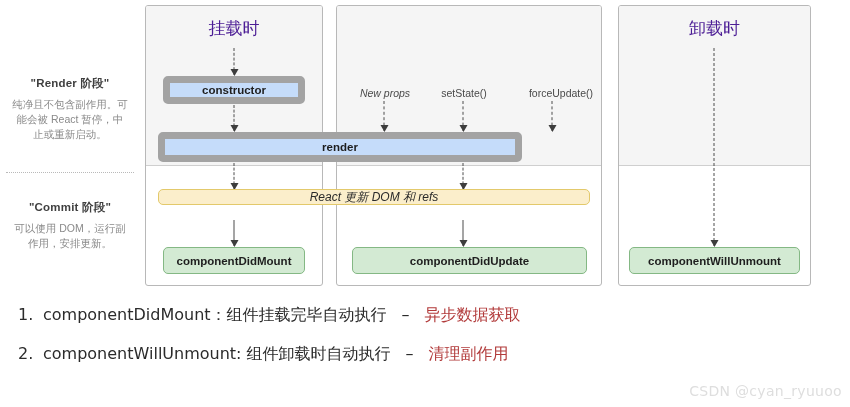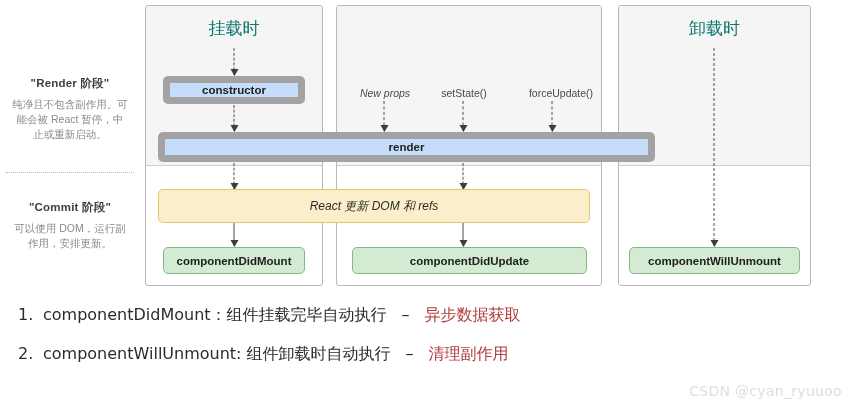--- a/index.html
+++ b/index.html
@@ -29,21 +29,21 @@
     position: absolute; top: 5px; height: 281px;
     border: 1px solid #b8b8b8; border-radius: 3px;
     background: #ffffff; overflow: hidden;
   }
   .panel .render-zone {
     position: absolute; left: 0; top: 0; right: 0; height: 160px;
     background: #f5f5f5; border-bottom: 1px solid #cfcfcf;
   }
   .panel-title {
     position: absolute; left: 0; right: 0; top: 11px;
-    text-align: center; font-size: 17px; color: #0f766e;
+    text-align: center; font-size: 17px; color: #4c1d95;
     font-family: "DejaVu Sans", "Liberation Sans", sans-serif;
   }
   #panel-mount   { left: 145px;  width: 178px; }
   #panel-update  { left: 336px;  width: 266px; }
   #panel-unmount { left: 618px;  width: 193px; padding-left: 48px; }
 
   
   .trigger {
     position: absolute; top: 81px; font-size: 10.5px; color: #4a4a4a;
     text-align: center; white-space: nowrap; transform: translateX(-50%);
@@ -56,22 +56,22 @@
     display: flex; align-items: center; justify-content: center;
     font-size: 11.5px; font-weight: bold; color: #1e1e1e;
     white-space: nowrap;
   }
   .node.blue   { background: #c5dcfa; border: 7px solid #a3a3a3; }
   .node.yellow { background: #fbeecb; border: 1px solid #e3c96b;
                  font-weight: normal; font-style: italic; font-size: 12px; color: #2a2a2a; }
   .node.green  { background: #d3ead3; border: 1px solid #84b884; }
 
   #node-constructor { left: 163px; top: 76px;  width: 142px; height: 28px; }
-  #node-render      { left: 158px; top: 132px; width: 497px; height: 30px; }
-  #node-commit      { left: 158px; top: 189px; width: 432px; height: 34px; }
+  #node-render      { left: 158px; top: 132px; width: 364px; height: 30px; }
+  #node-commit      { left: 158px; top: 189px; width: 432px; height: 16px; }
   #node-didmount    { left: 163px; top: 247px; width: 142px; height: 27px; }
   #node-didupdate   { left: 352px; top: 247px; width: 235px; height: 27px; }
   #node-willunmount { left: 629px; top: 247px; width: 171px; height: 27px; }
 
   
   .arrow { position: absolute; width: 1px; transform: translateX(-50%); }
   .arrow .shaft { position: absolute; left: 0; top: 0; width: 0; height: 100%; }
   .arrow.dashed .shaft { border-left: 1.4px dashed #4d4d4d; }
   .arrow.solid  .shaft { border-left: 1.4px solid #4d4d4d; }
   .arrow .head {

